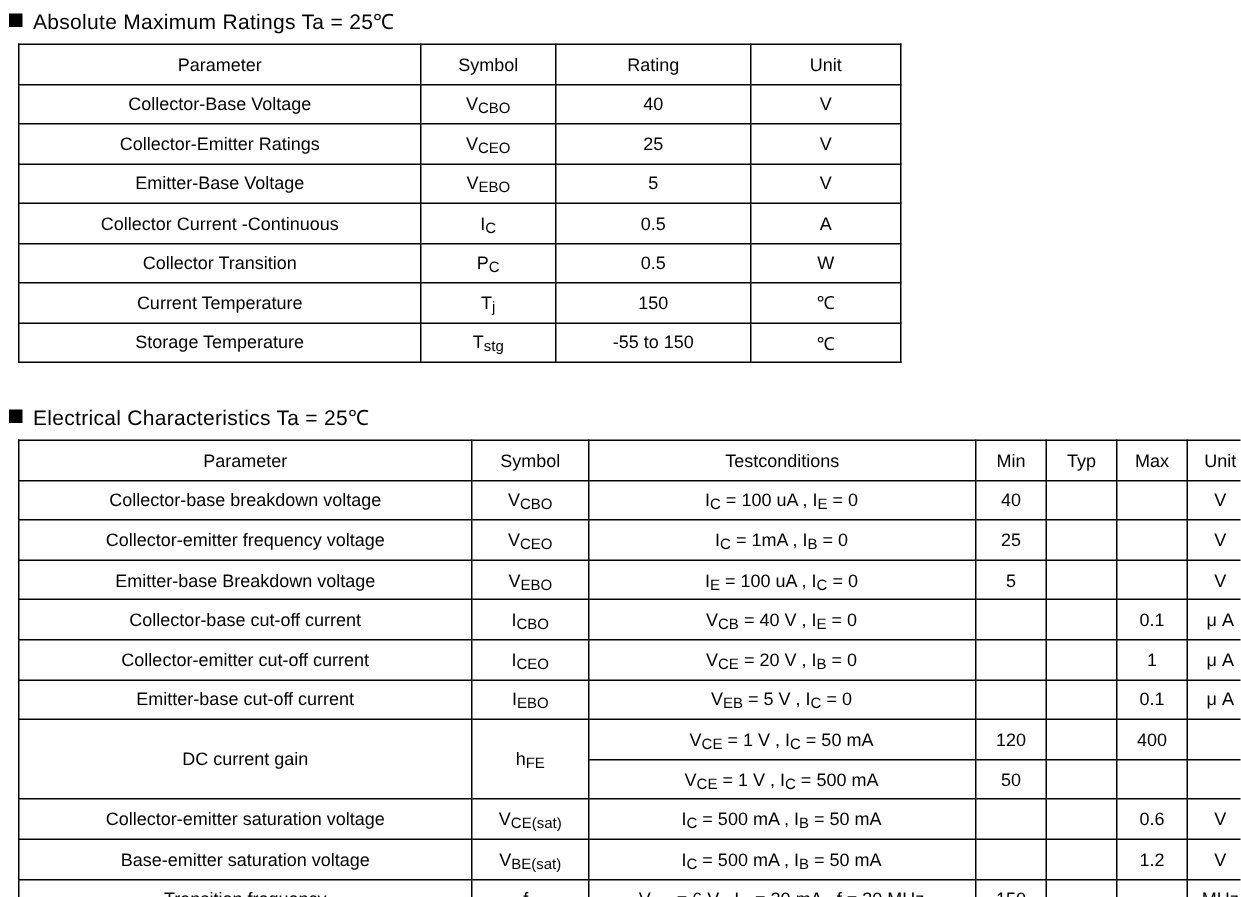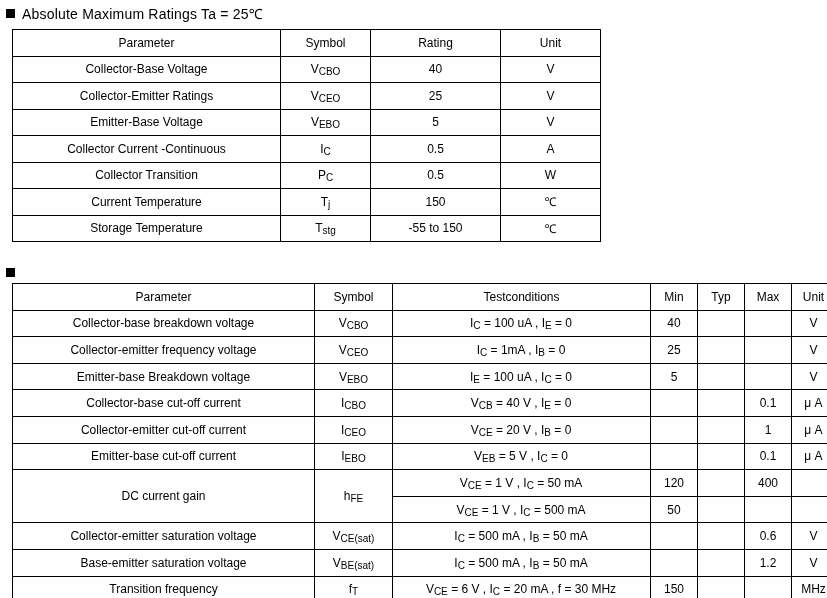--- a/index.html
+++ b/index.html
@@ -158,20 +158,21 @@
           <td class="t-center">-55 to 150</td>
           <td class="t-center">℃</td>
         </tr>
       </tbody>
   </table>
 
   <div class="spacer"></div>
 
   <div class="section-heading">
     <span class="heading-marker"></span>
+    <span class="heading-text">Electrical Characteristics Ta = 25℃</span>
   </div>
 
   <table class="ec-table">
     <colgroup>
       <col class="c-param">
         <col class="c-symbol">
         <col class="c-cond">
       <col class="c-min">
         <col class="c-typ">
         <col class="c-max">

